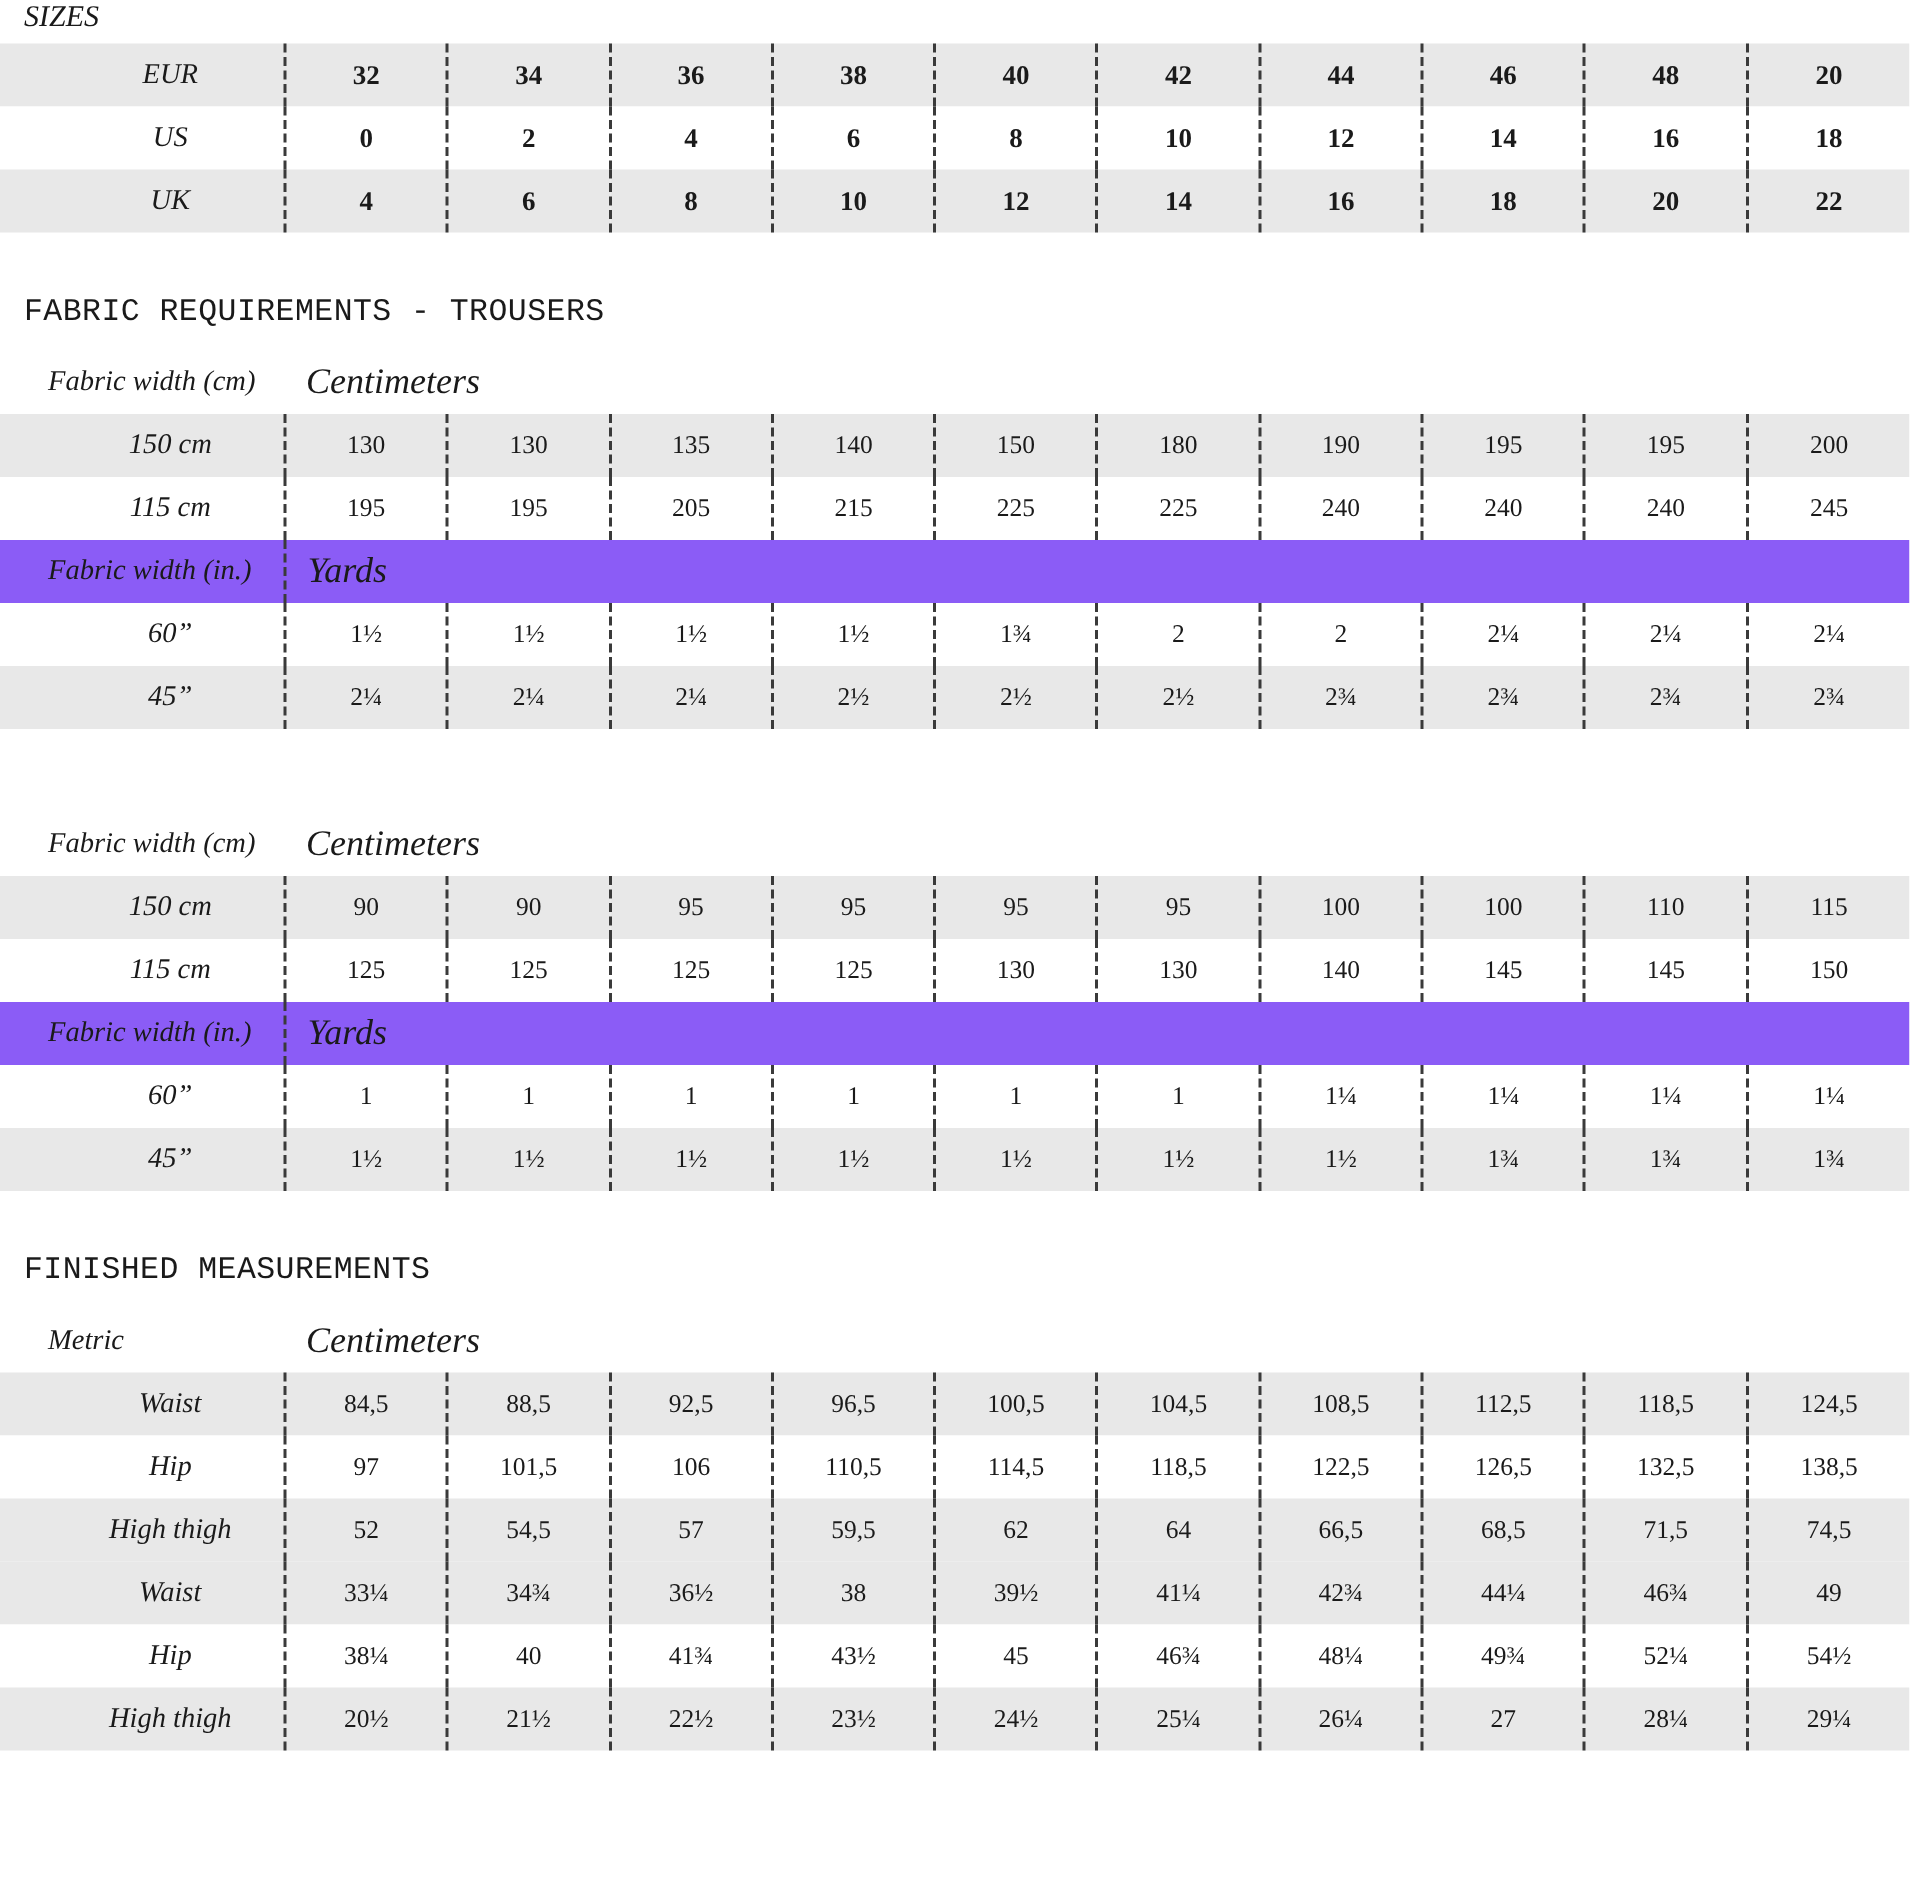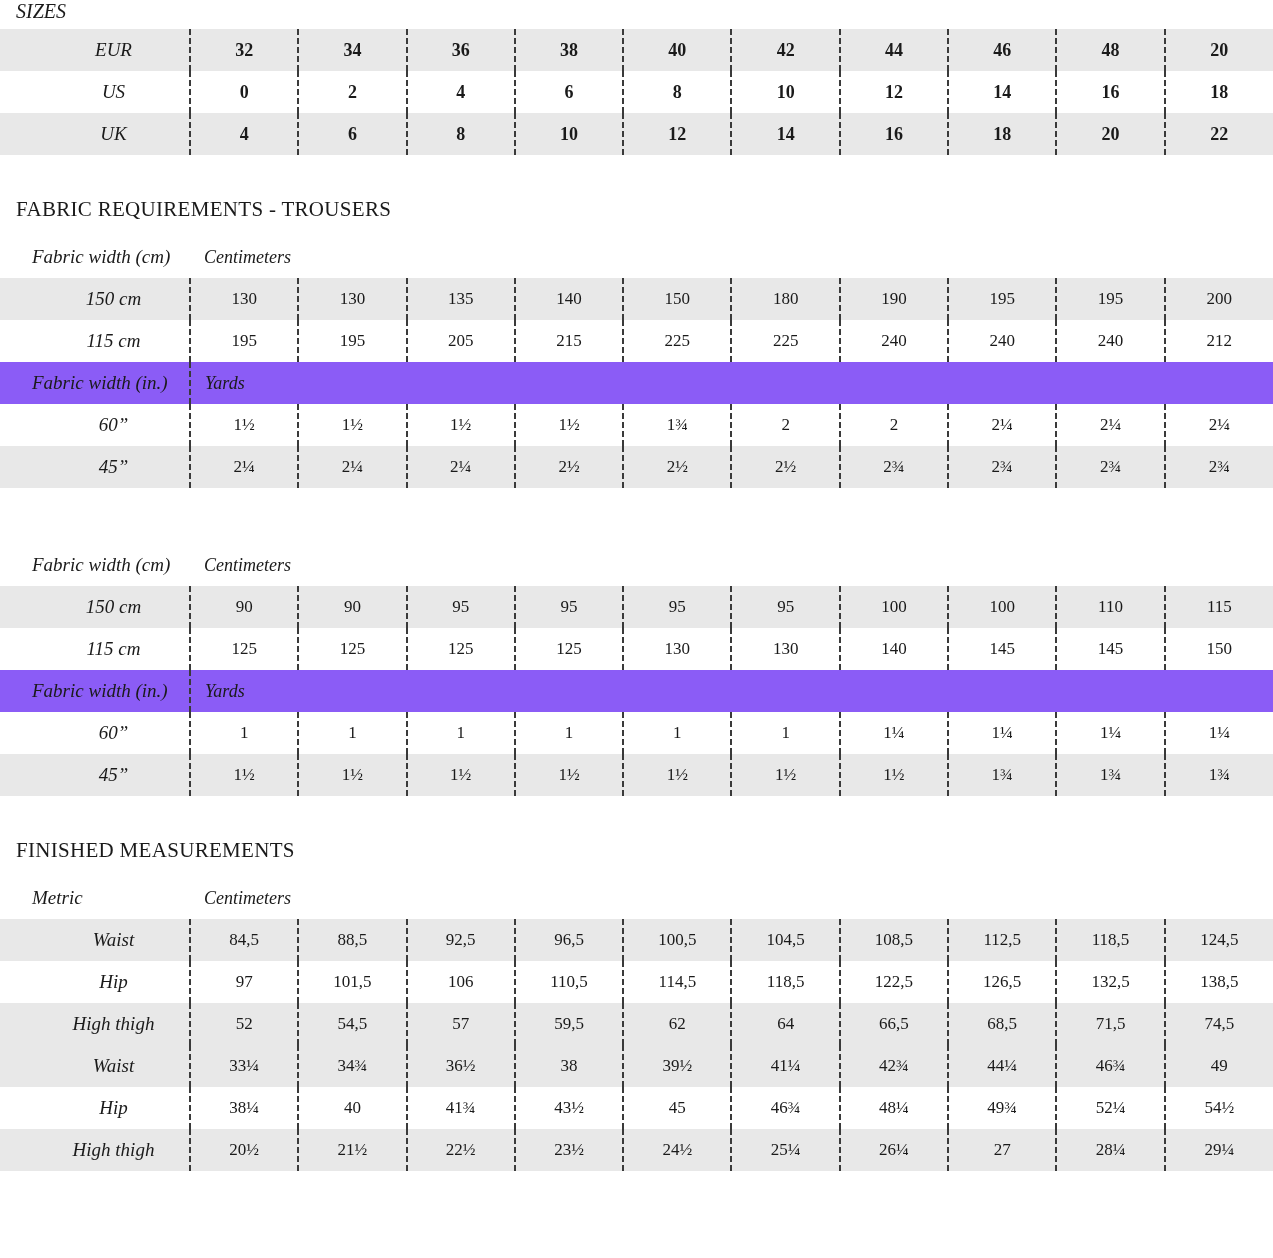--- a/index.html
+++ b/index.html
@@ -16,21 +16,21 @@
   }
   .page {
     width: 1060px;
     position: relative;
     padding: 0;
     box-sizing: border-box;
   }
 
   
   .section-title {
-    font-family: Liberation Serif, serif;
+    font-family: Liberation Mono, monospace;
     font-size: 21px;
     letter-spacing: 0.3px;
     color: #1a1a1a;
     padding-left: 16px;
     margin: 0;
   }
   .sizes-title {
     font-style: italic;
     font-size: 20px;
     padding-left: 16px;
@@ -69,21 +69,21 @@
   table.grid td.lbl-plain {
     text-align: left;
     padding-left: 32px;
     font-style: italic;
     font-size: 19px;
   }
   table.grid td.unit {
     text-align: left;
     padding-left: 14px;
     font-style: italic;
-    font-size: 18px;
+    font-size: 24px;
     border-left: 2px dashed #3a3a3a;
   }
   tr.shade td { background: #e8e8e8; }
   tr.white td { background: #ffffff; }
   tr.subhead td { background: #8b5cf6; }
 
   
   .sizes td.dat { font-weight: bold; font-size: 18px; }
   .sizes td.lbl { font-style: italic; font-size: 20px; }
 
@@ -195,21 +195,21 @@
         <td class="lbl">115 cm</td>
         <td class="dat">195</td>
         <td class="dat">195</td>
         <td class="dat">205</td>
         <td class="dat">215</td>
         <td class="dat">225</td>
         <td class="dat">225</td>
         <td class="dat">240</td>
         <td class="dat">240</td>
         <td class="dat">240</td>
-        <td class="dat">212</td>
+        <td class="dat">245</td>
       </tr>
       <tr class="subhead">
         <td class="lbl-plain">Fabric width (in.)</td>
         <td colspan="10" class="unit">Yards</td>
       </tr>
       <tr class="white">
         <td class="lbl">60”</td>
         <td class="dat">1½</td>
         <td class="dat">1½</td>
         <td class="dat">1½</td>

